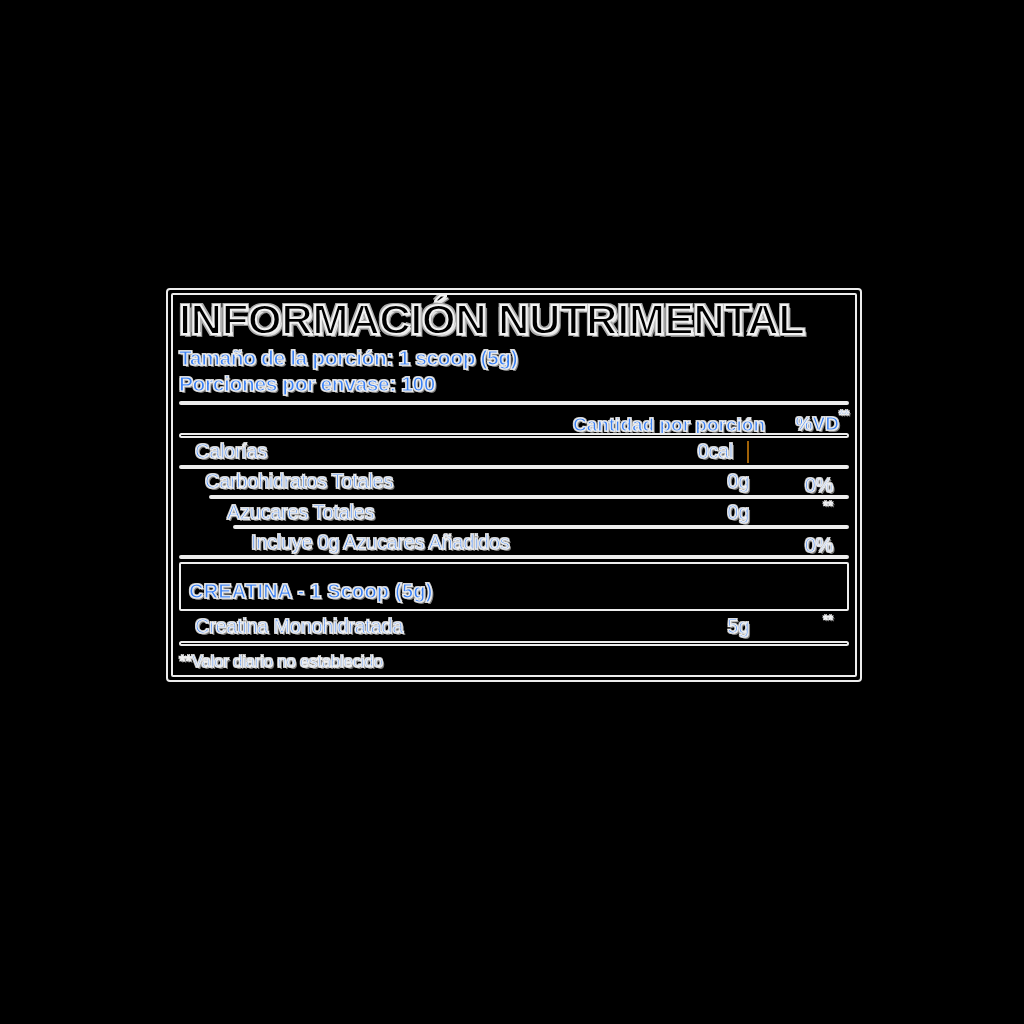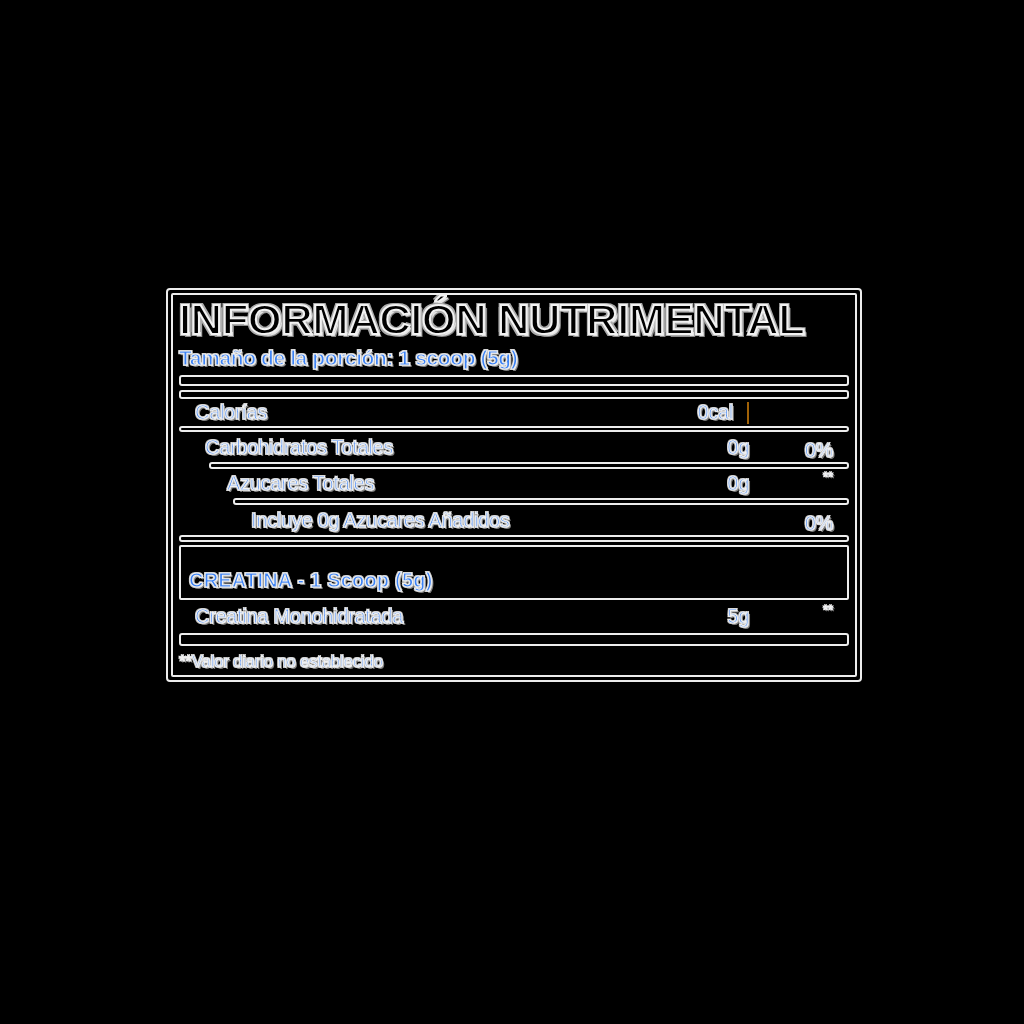--- a/index.html
+++ b/index.html
@@ -140,21 +140,21 @@
     position: relative;
     top: -4px;
     letter-spacing: 0;
   }
 
   
   .section-box {
     border: 2px solid #ededed;
     border-radius: 2px;
     margin: 2px 0 3px 0;
-    padding: 22px 8px 6px 8px;
+    padding: 16px 8px 6px 8px;
     font-size: 20px;
     font-weight: bold;
     letter-spacing: 0.2px;
   }
 
   
   .footnotes { margin-top: 2px; }
   .footnote {
     font-size: 17px;
     line-height: 19px;
@@ -165,23 +165,28 @@
 </head>
 <body>
 
 <div class="label-outer">
   <div class="label-inner">
 
     <div class="title ol-heavy">INFORMACIÓN NUTRIMENTAL</div>
 
     <div class="serving ol">Tamaño de la porción: 1 scoop (5g)</div>
 
+    <div class="serving ol">Porciones por envase: 100</div>
 
     <div class="bar bar-a"></div>
 
+    <div class="hdr-row">
+      <span class="ol">Cantidad por porción</span>
+      <span class="dv-col"><span class="ol">%VD</span><sup class="fn ol">**</sup></span>
+    </div>
 
     <div class="bar bar-b"></div>
 
     <div class="nrow">
       <span class="nname ol">Calorías</span>
       <span class="namount ol divided">0cal</span>
       <span class="ndv"><span class="ol"></span><sup class="fn ol"></sup></span>
     </div>
 
     <div class="bar bar-thin"></div>

